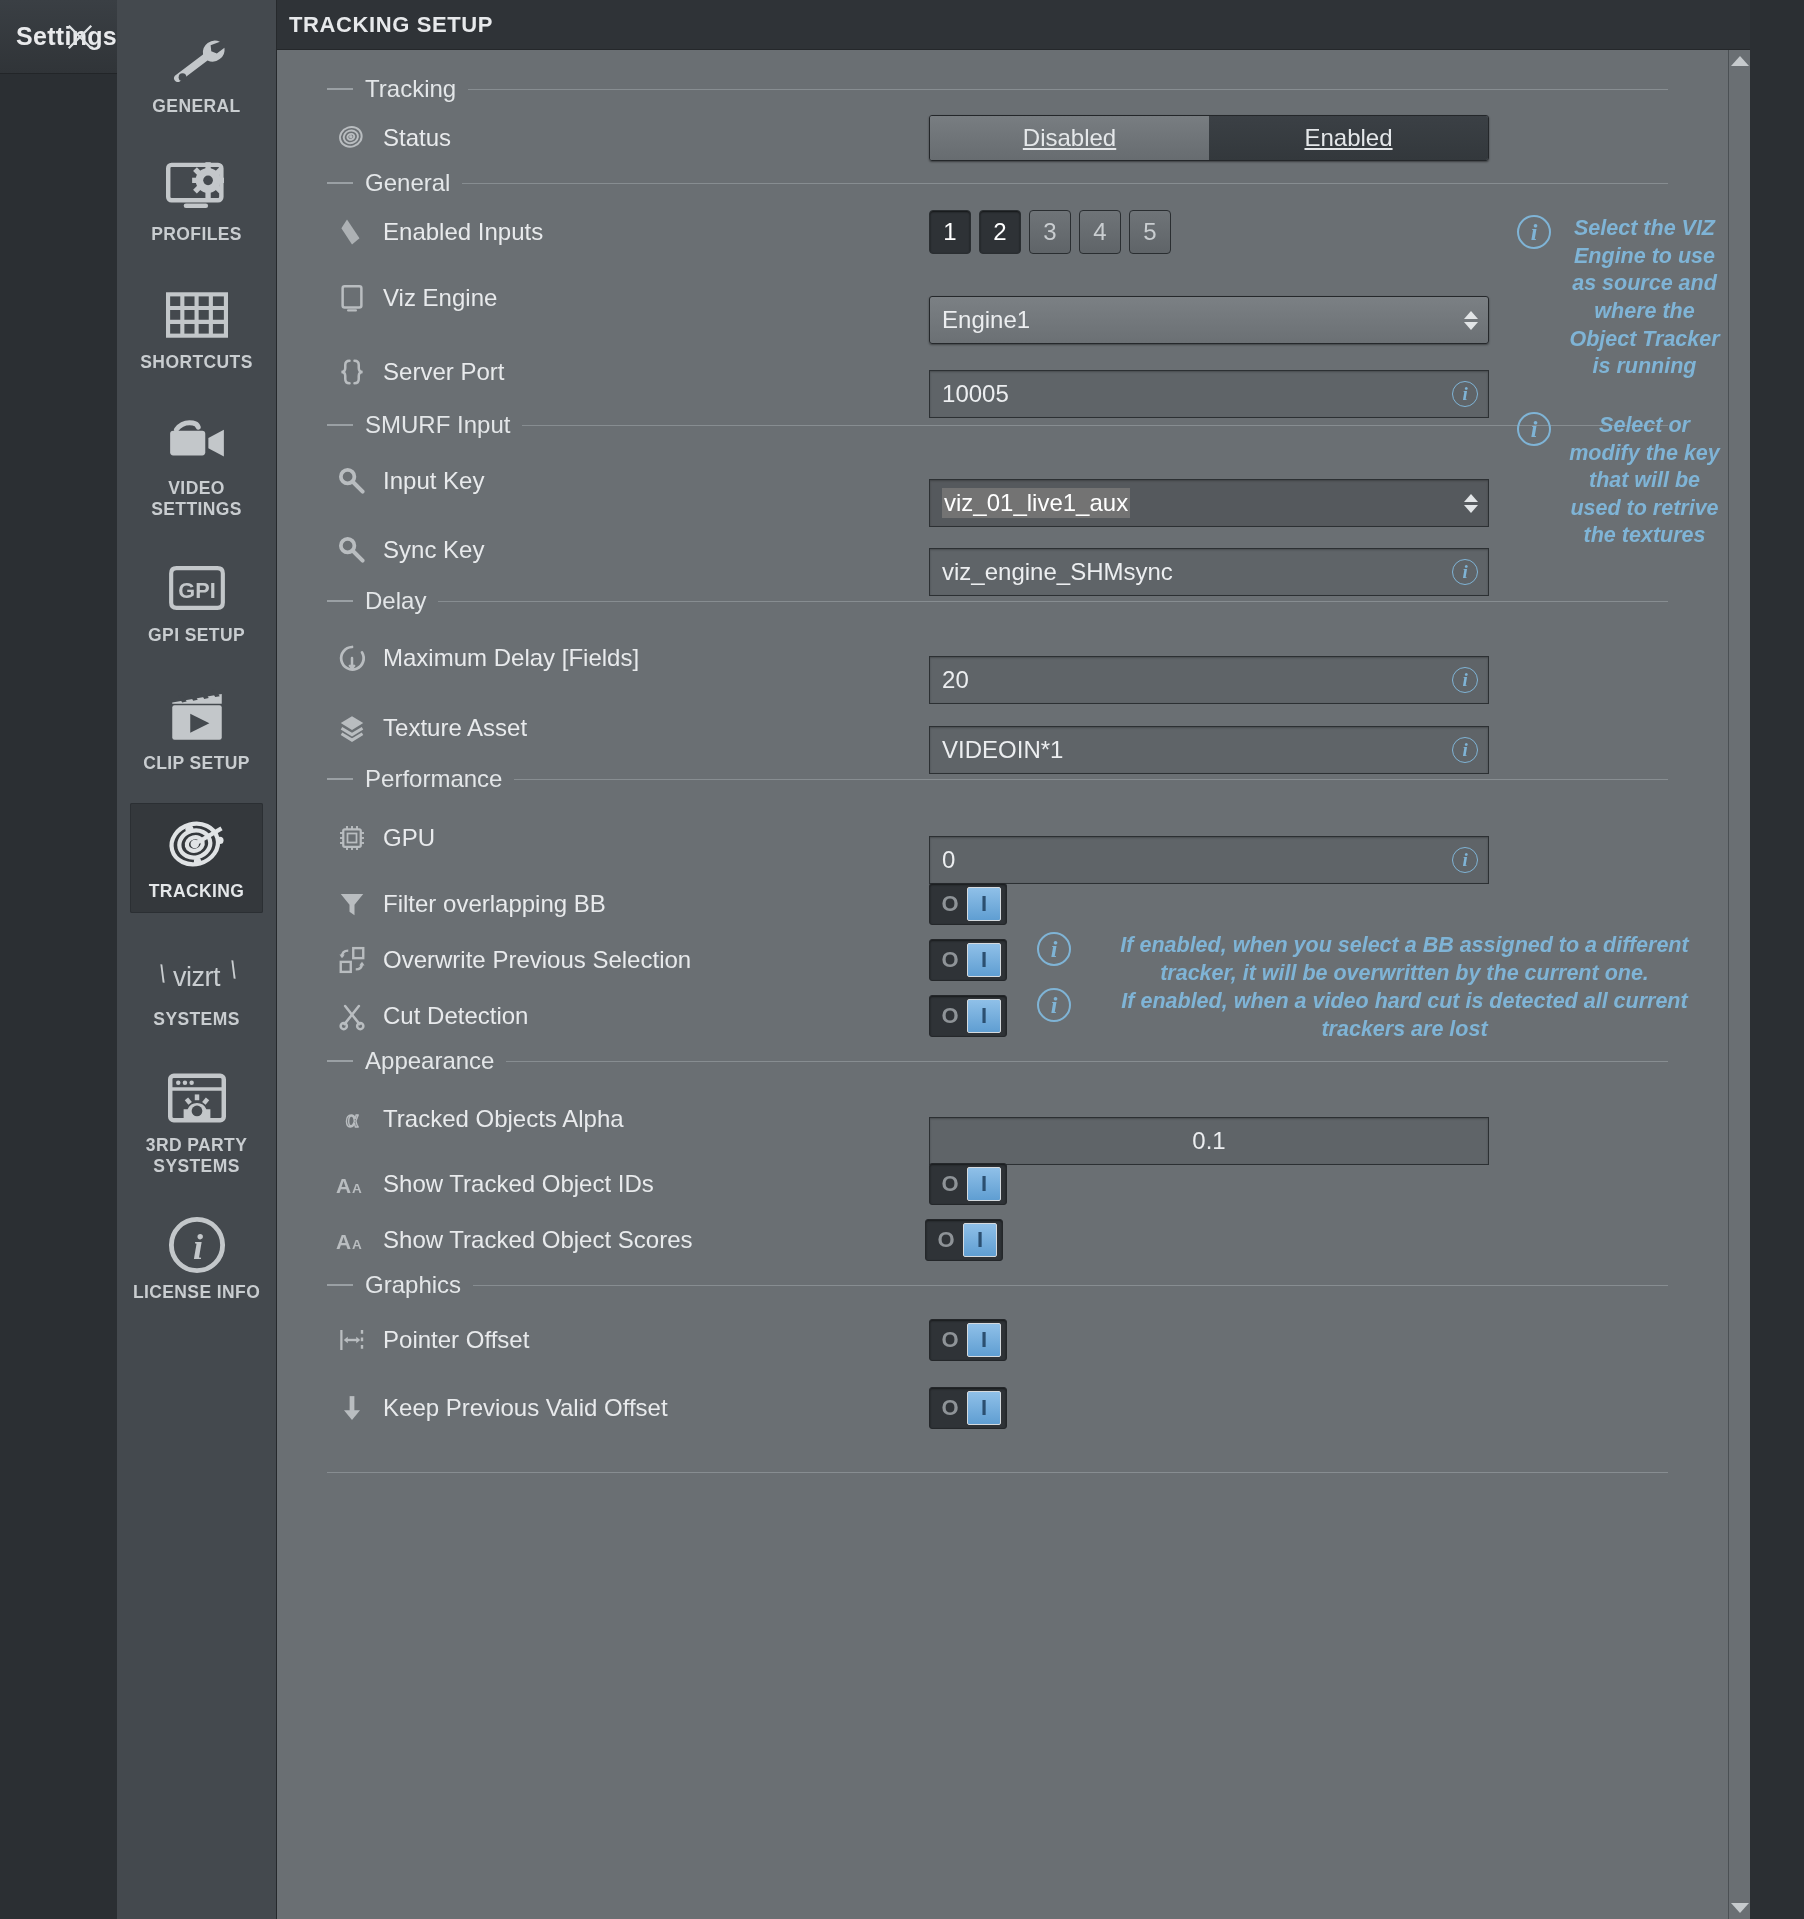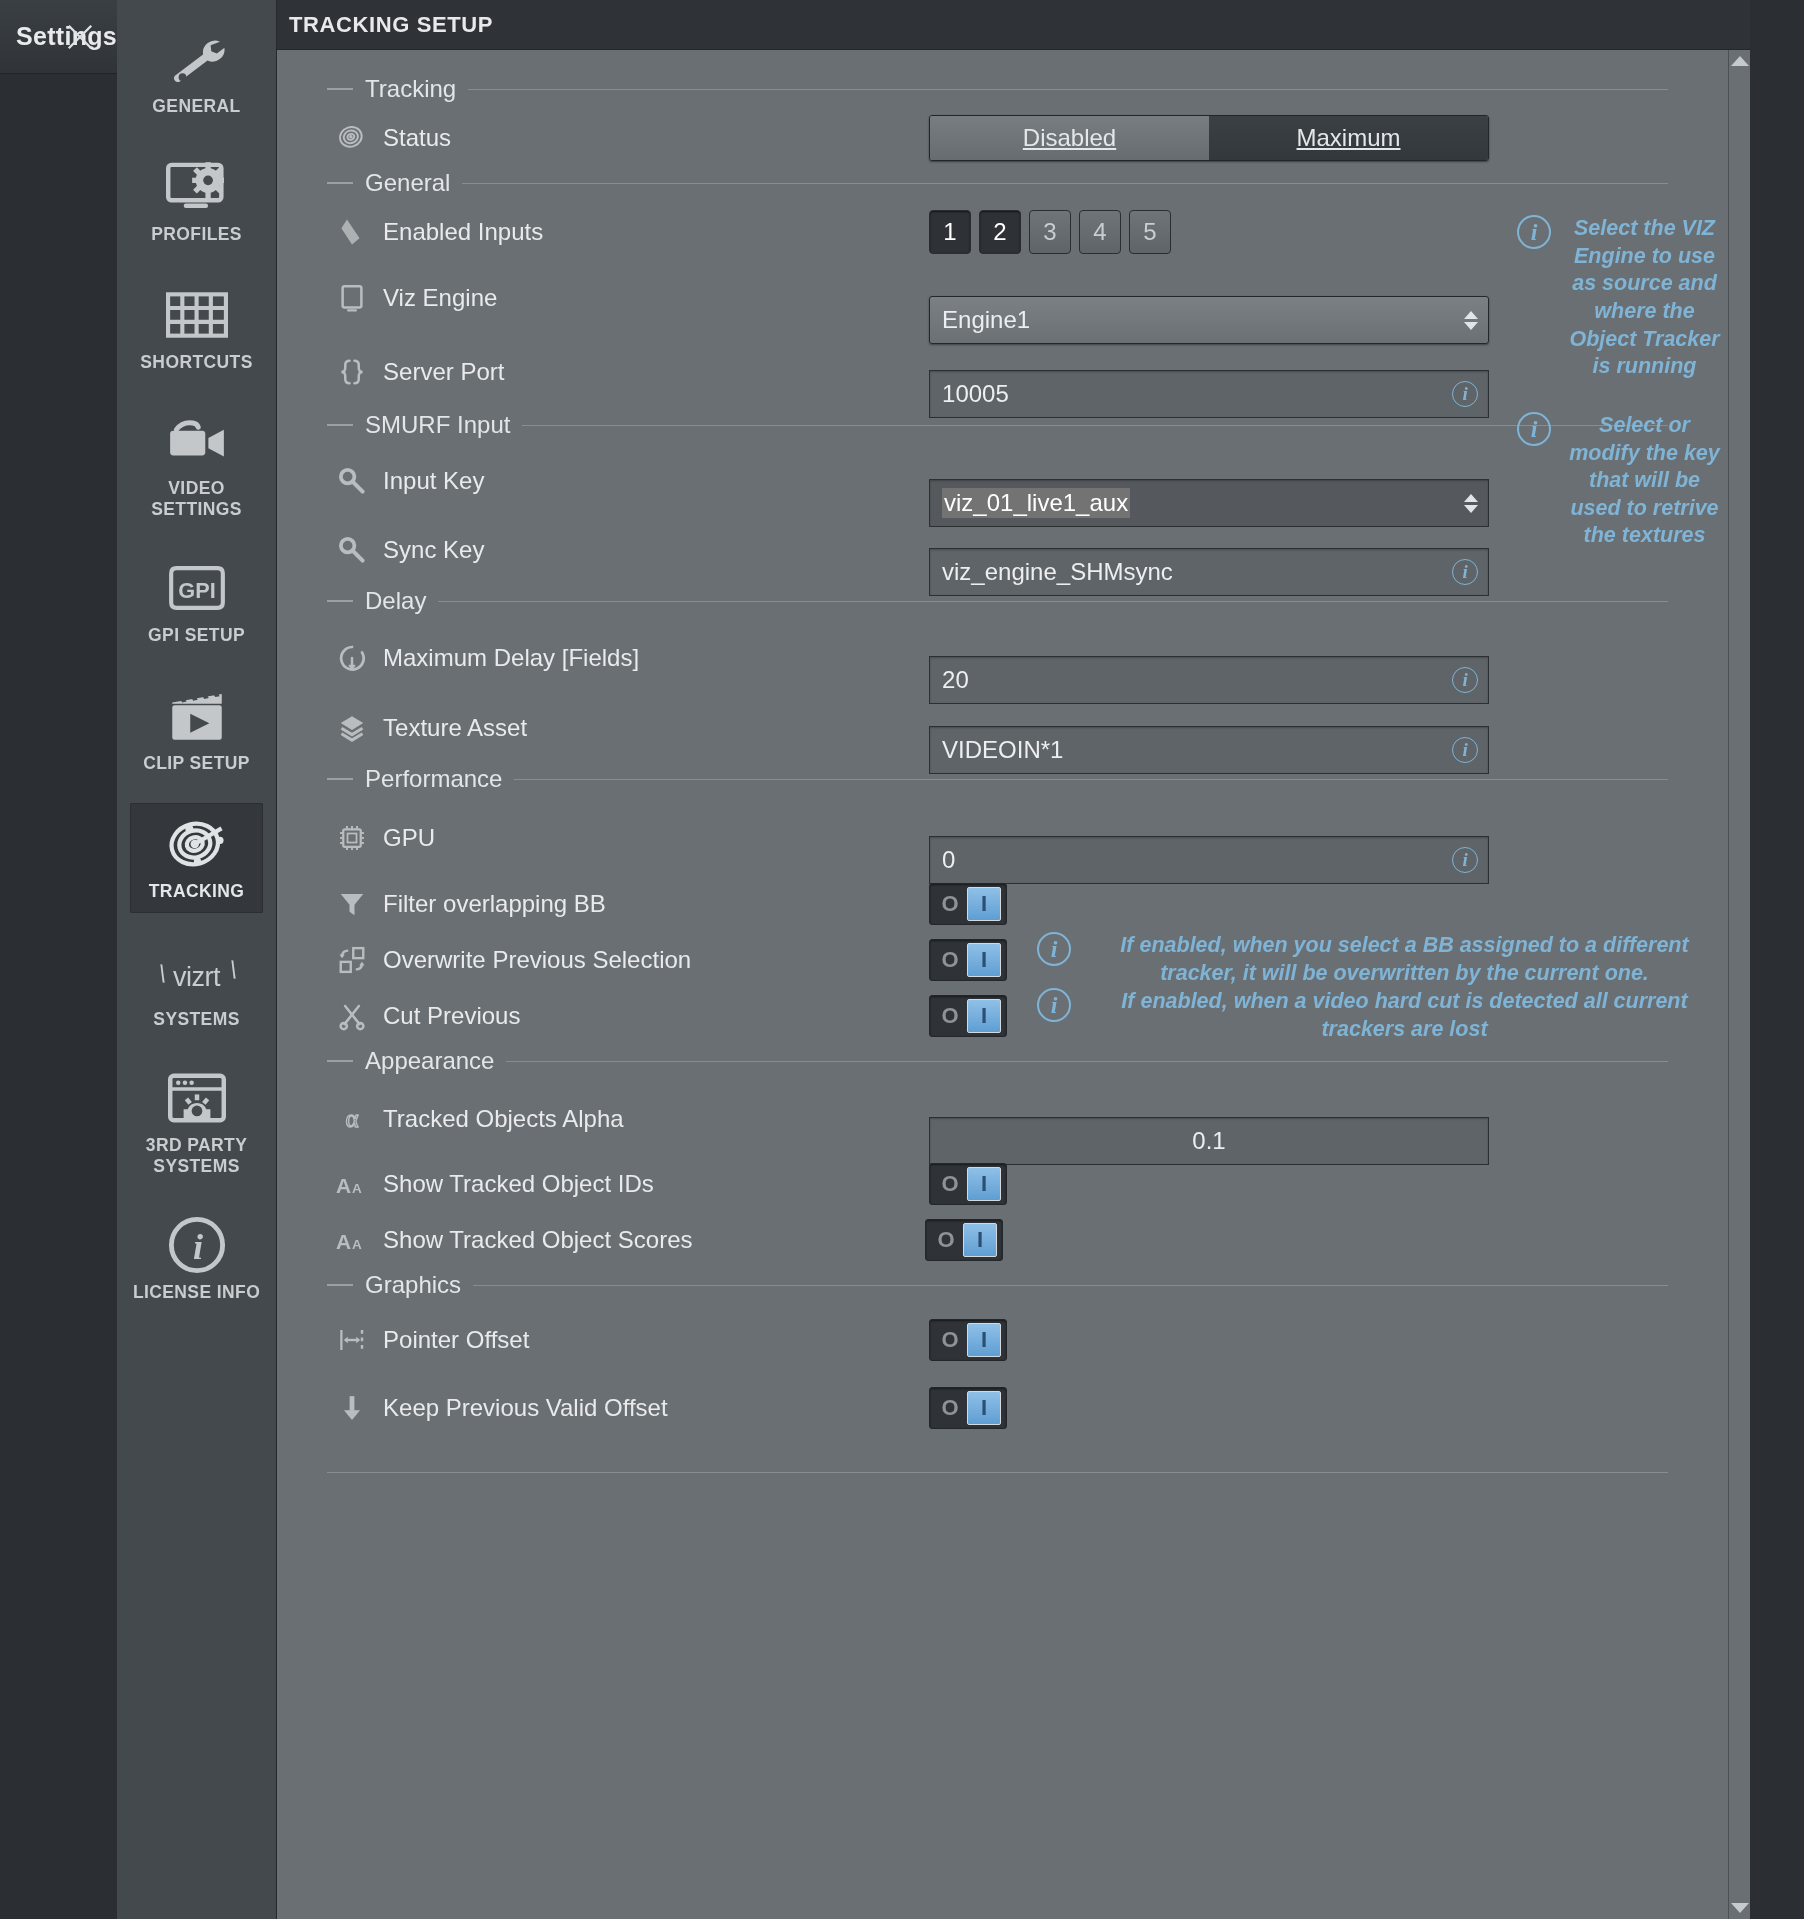--- a/index.html
+++ b/index.html
@@ -407,21 +407,21 @@
                     <ellipse cx="12" cy="12" rx="6.2" ry="5.4" transform="rotate(-18 12 12)"></ellipse>
                     <ellipse cx="12" cy="12" rx="3" ry="2.5" transform="rotate(-18 12 12)"></ellipse>
                   </g>
                   <circle cx="12" cy="12" r="1.5" fill="#b9bdc0"></circle>
                 </svg>
               </div>
               <div class="lbl">Status</div>
               <div class="ctl">
                 <div class="seg">
                   <div class="opt off">Disabled</div>
-                  <div class="opt on">Maximum</div>
+                  <div class="opt on">Enabled</div>
                 </div>
               </div>
             </div>
           </div>
 
           <div class="group">
             <div class="group-head">
               <span class="dash"></span>
               <span class="gname">General</span>
               <span class="rule"></span>
@@ -666,21 +666,21 @@
               <div class="ico">
                 <svg width="30" height="30" viewBox="0 0 24 24">
                   <g stroke="#b9bdc0" stroke-width="2" fill="none" stroke-linecap="round">
                     <line x1="6.5" y1="4" x2="18" y2="18.5"></line>
                     <line x1="17.5" y1="4" x2="6" y2="18.5"></line>
                   </g>
                   <circle cx="5.4" cy="20" r="2.5" fill="none" stroke="#b9bdc0" stroke-width="2"></circle>
                   <circle cx="18.6" cy="20" r="2.5" fill="none" stroke="#b9bdc0" stroke-width="2"></circle>
                 </svg>
               </div>
-              <div class="lbl">Cut Previous</div>
+              <div class="lbl">Cut Detection</div>
               <div class="ctl">
                 <div class="toggle">
                   <span class="o">O</span>
                   <span class="i">I</span>
                 </div>
               </div>
               <div class="side" style="left:760px">
                 <div class="icirc">i</div>
                 <div class="info-txt" style="max-width:790px">If enabled, when a video hard cut is detected all current trackers are lost</div>
               </div>

